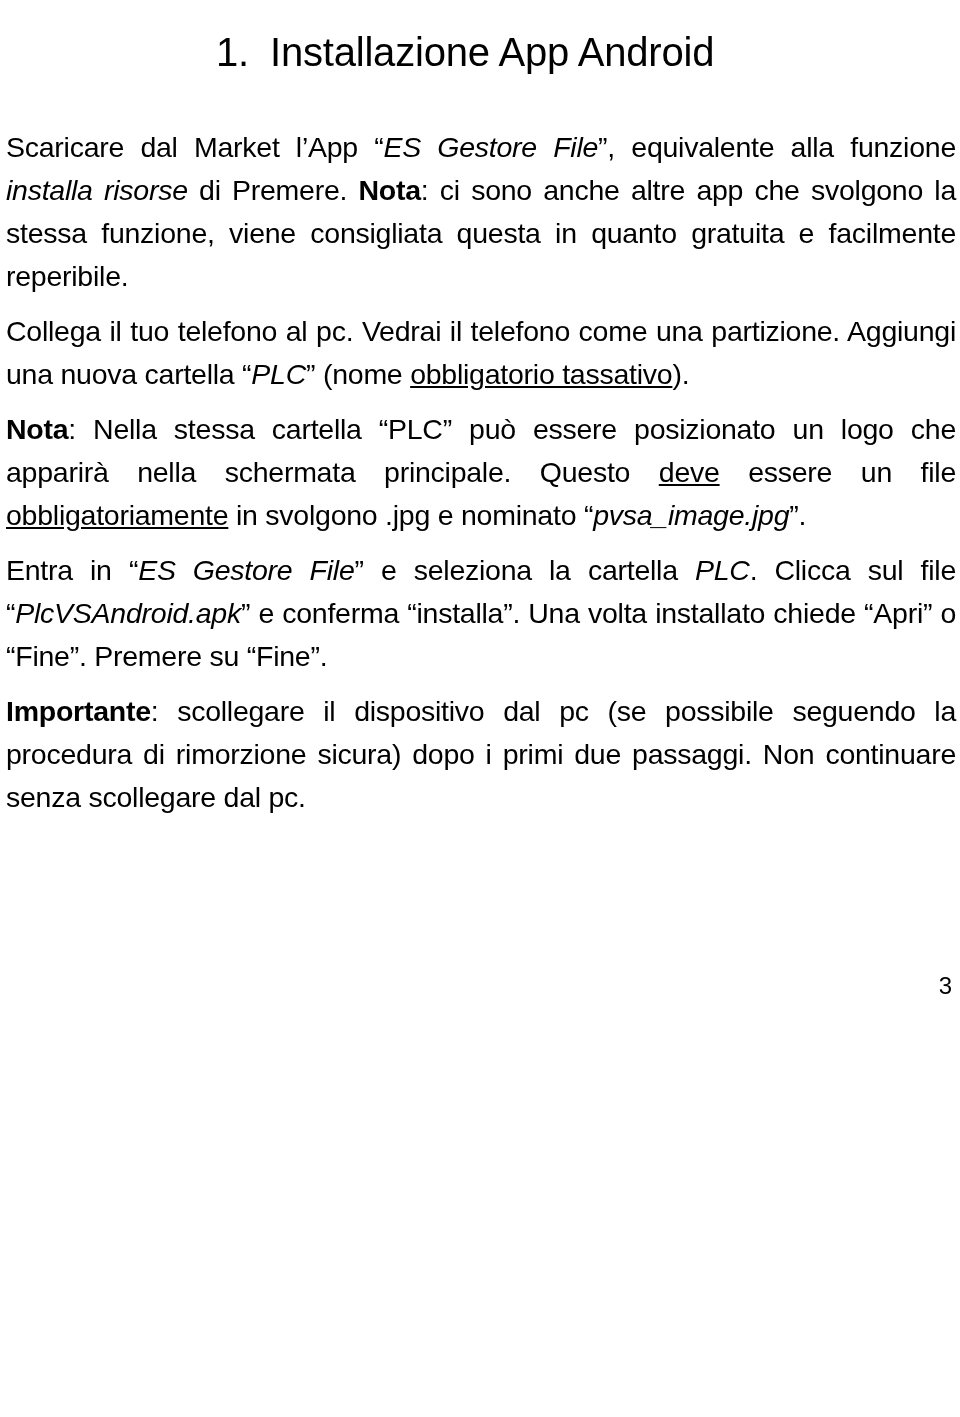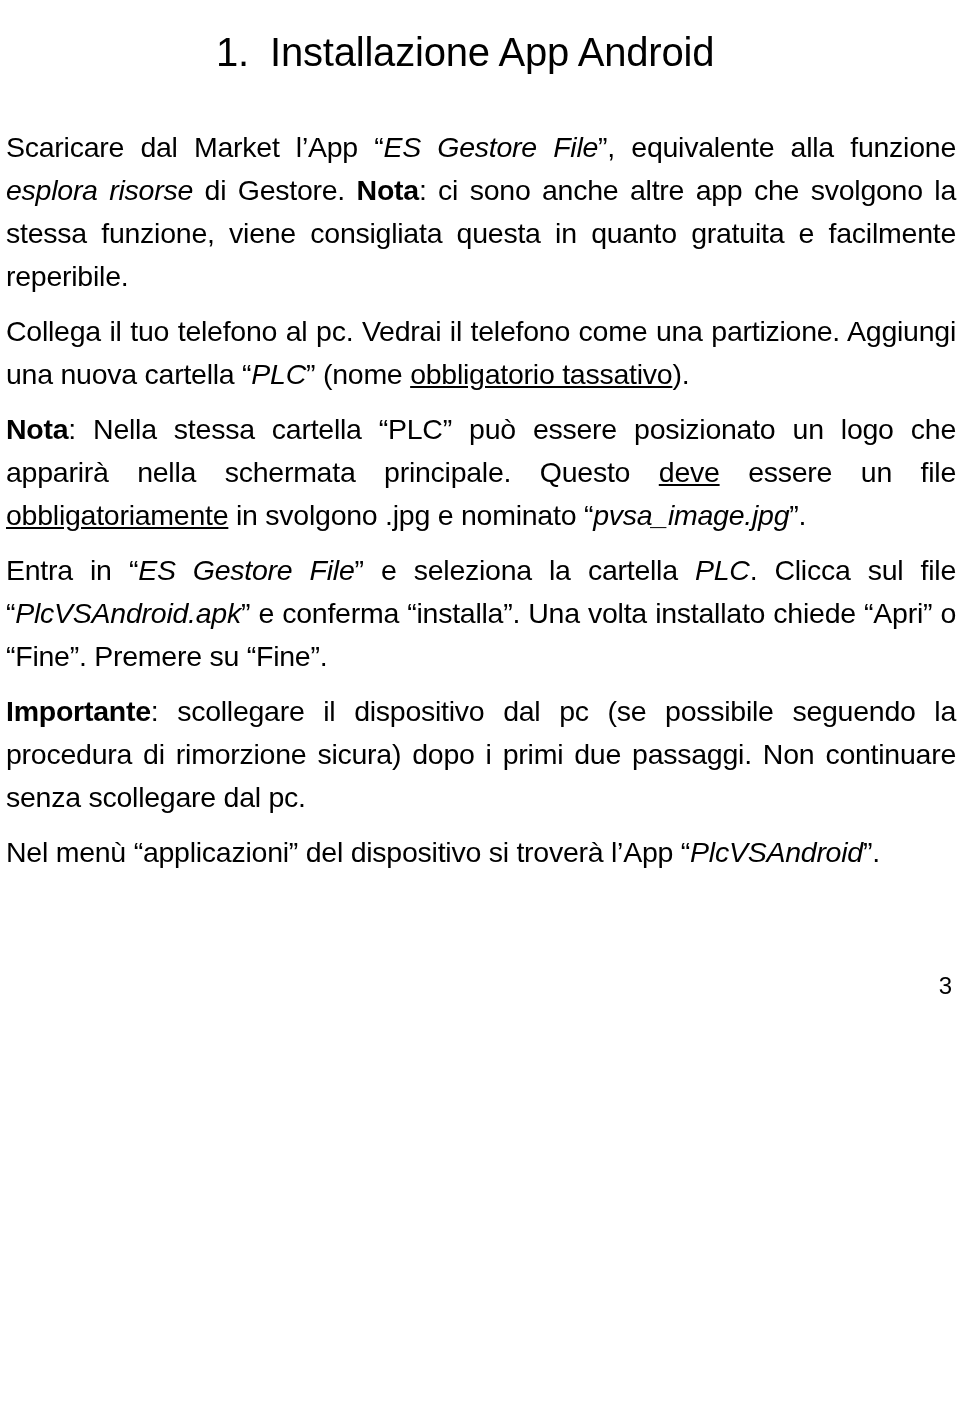--- a/index.html
+++ b/index.html
@@ -71,23 +71,22 @@
 </head>
 <body>
 
 <div class="page">
 
   <h1 class="doc-title">
     <span class="num">1.</span><span>Installazione App Android</span>
   </h1>
 
   <div class="body-text" id="body-text">
-      <p class="para"><span>Scaricare dal Market l’App “</span><span class="i">ES Gestore File</span><span>”, equivalente alla funzione </span><span class="i">esplora risorse</span><span> di Gestore. </span><span class="b">Nota</span><span>: ci sono anche altre app che svolgono la stessa funzione, viene consigliata questa in quanto gratuita e facilmente reperibile.</span></p>
+      <p class="para"><span>Scaricare dal Market l’App “</span><span class="i">ES Gestore File</span><span>”, equivalente alla funzione </span><span class="i">installa risorse</span><span> di Premere. </span><span class="b">Nota</span><span>: ci sono anche altre app che svolgono la stessa funzione, viene consigliata questa in quanto gratuita e facilmente reperibile.</span></p>
       <p class="para"><span>Collega il tuo telefono al pc. Vedrai il telefono come una partizione. Aggiungi una nuova cartella “</span><span class="i">PLC</span><span>” (nome </span><span class="u">obbligatorio tassativo</span><span>).</span></p>
       <p class="para"><span class="b">Nota</span><span>: Nella stessa cartella “PLC” può essere posizionato un logo che apparirà nella schermata principale. Questo </span><span class="u">deve</span><span> essere un file </span><span class="u">obbligatoriamente</span><span> in svolgono .jpg e nominato “</span><span class="i">pvsa_image.jpg</span><span>”.</span></p>
       <p class="para"><span>Entra in “</span><span class="i">ES Gestore File</span><span>” e seleziona la cartella </span><span class="i">PLC</span><span>. Clicca sul file “</span><span class="i">PlcVSAndroid.apk</span><span>” e conferma “installa”. Una volta installato chiede “Apri” o “Fine”. Premere su “Fine”.</span></p>
       <p class="para"><span class="b">Importante</span><span>: scollegare il dispositivo dal pc (se possibile seguendo la procedura di rimorzione sicura) dopo i primi due passaggi. Non continuare senza scollegare dal pc.</span></p>
-      <p class="para last"><span>Nel menù “applicazioni” del dispositivo si troverà l’App “</span><span class="i">PlcVSAndroid</span><span>”.</span></p>
     </div>
 
   <div class="page-number">3</div>
 
 </div>
 
 </body></html>

